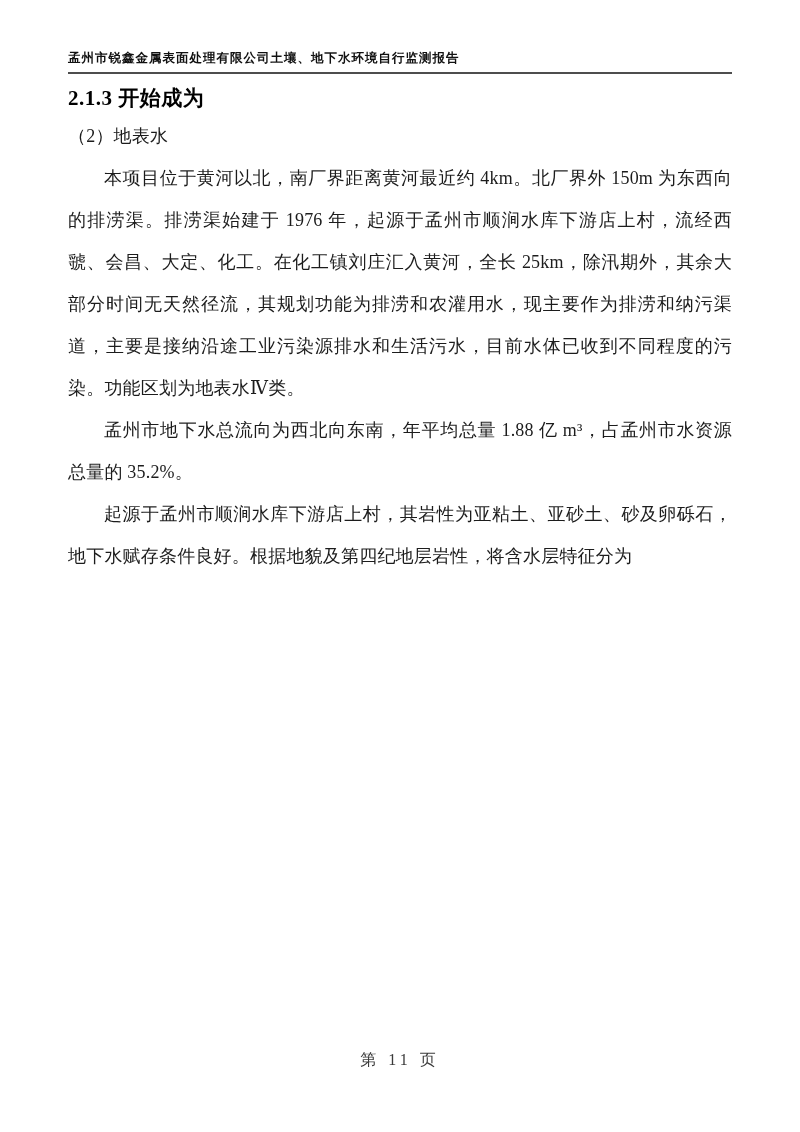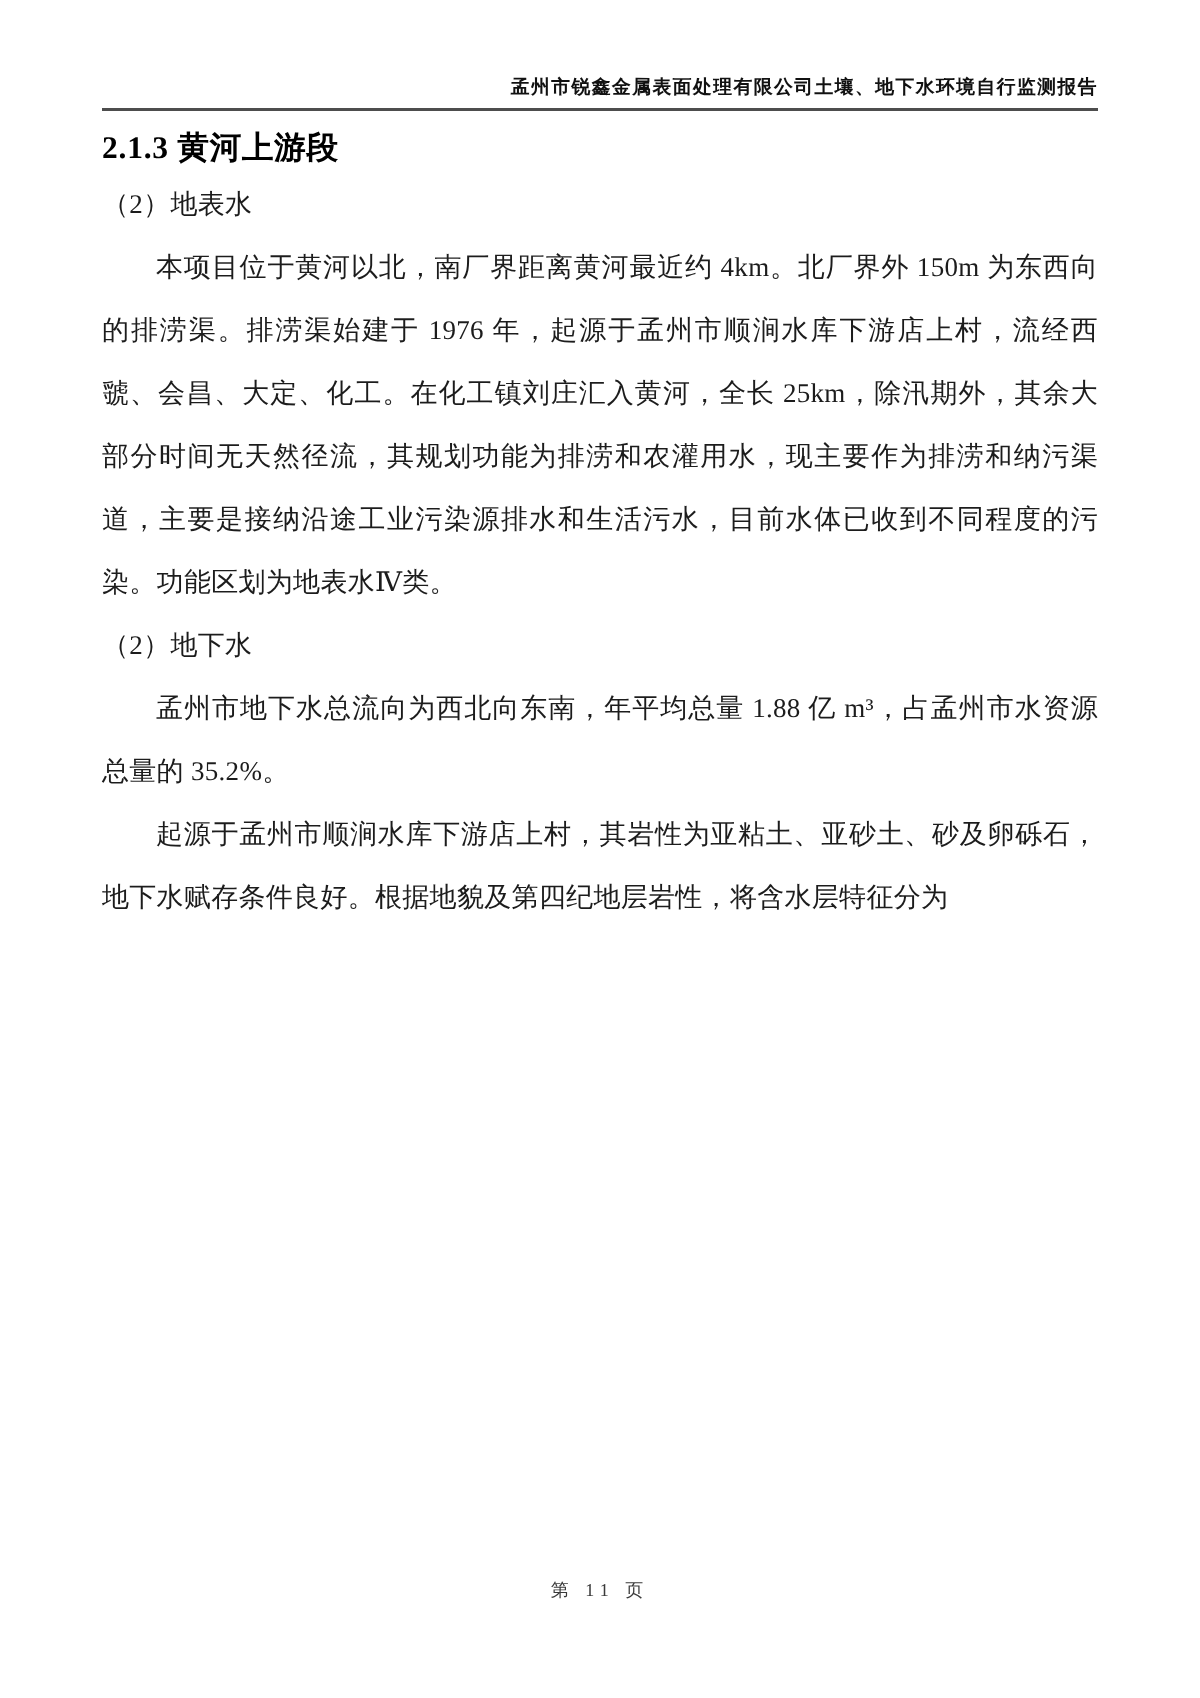--- a/index.html
+++ b/index.html
@@ -13,21 +13,21 @@
     height: 1132px;
     margin: 0 auto;
     background: #ffffff;
     box-sizing: border-box;
     padding: 50px 68px 0 68px;
     font-family: "Liberation Serif", "DejaVu Serif", serif;
     color: #1c1c1c;
     overflow: hidden;
   }
   .doc-header {
-    text-align: right;
+    text-align: left;
     font-size: 12.5px;
     font-weight: bold;
     letter-spacing: 1px;
     color: #111111;
     padding-bottom: 6px;
     border-bottom: 2px solid #4d4d4d;
     line-height: 16px;
   }
   h1.section-heading {
     font-size: 21px;
@@ -49,41 +49,40 @@
   }
   .doc-body p.subhead {
     text-indent: 0;
   }
   .doc-footer {
     position: absolute;
     top: 1052px;
     left: 0;
     width: 100%;
     text-align: center;
-    font-size: 12px;
+    font-size: 16px;
     color: #3a3a3a;
     letter-spacing: 4px;
     line-height: 16px;
   }
 </style>
 </head>
 <body>
 
 <div class="page">
 
   <div class="doc-header">
     <span>孟州市锐鑫金属表面处理有限公司土壤、地下水环境自行监测报告</span>
   </div>
 
-  <h1 class="section-heading">2.1.3 黄河上游段</h1>
+  <h1 class="section-heading">2.1.3 开始成为</h1>
 
   <div class="doc-body">
     <p class="subhead">（2）地表水</p>
     <p class="para">本项目位于黄河以北，南厂界距离黄河最近约 4km。北厂界外 150m 为东西向的排涝渠。排涝渠始建于 1976 年，起源于孟州市顺涧水库下游店上村，流经西虢、会昌、大定、化工。在化工镇刘庄汇入黄河，全长 25km，除汛期外，其余大部分时间无天然径流，其规划功能为排涝和农灌用水，现主要作为排涝和纳污渠道，主要是接纳沿途工业污染源排水和生活污水，目前水体已收到不同程度的污染。功能区划为地表水Ⅳ类。</p>
-    <p class="subhead">（2）地下水</p>
     <p class="para">孟州市地下水总流向为西北向东南，年平均总量 1.88 亿 m³，占孟州市水资源总量的 35.2%。</p>
     <p class="para">起源于孟州市顺涧水库下游店上村，其岩性为亚粘土、亚砂土、砂及卵砾石，地下水赋存条件良好。根据地貌及第四纪地层岩性，将含水层特征分为</p>
   </div>
 
   <div class="doc-footer">
     <span>第 11 页</span>
   </div>
 
 </div>
 

